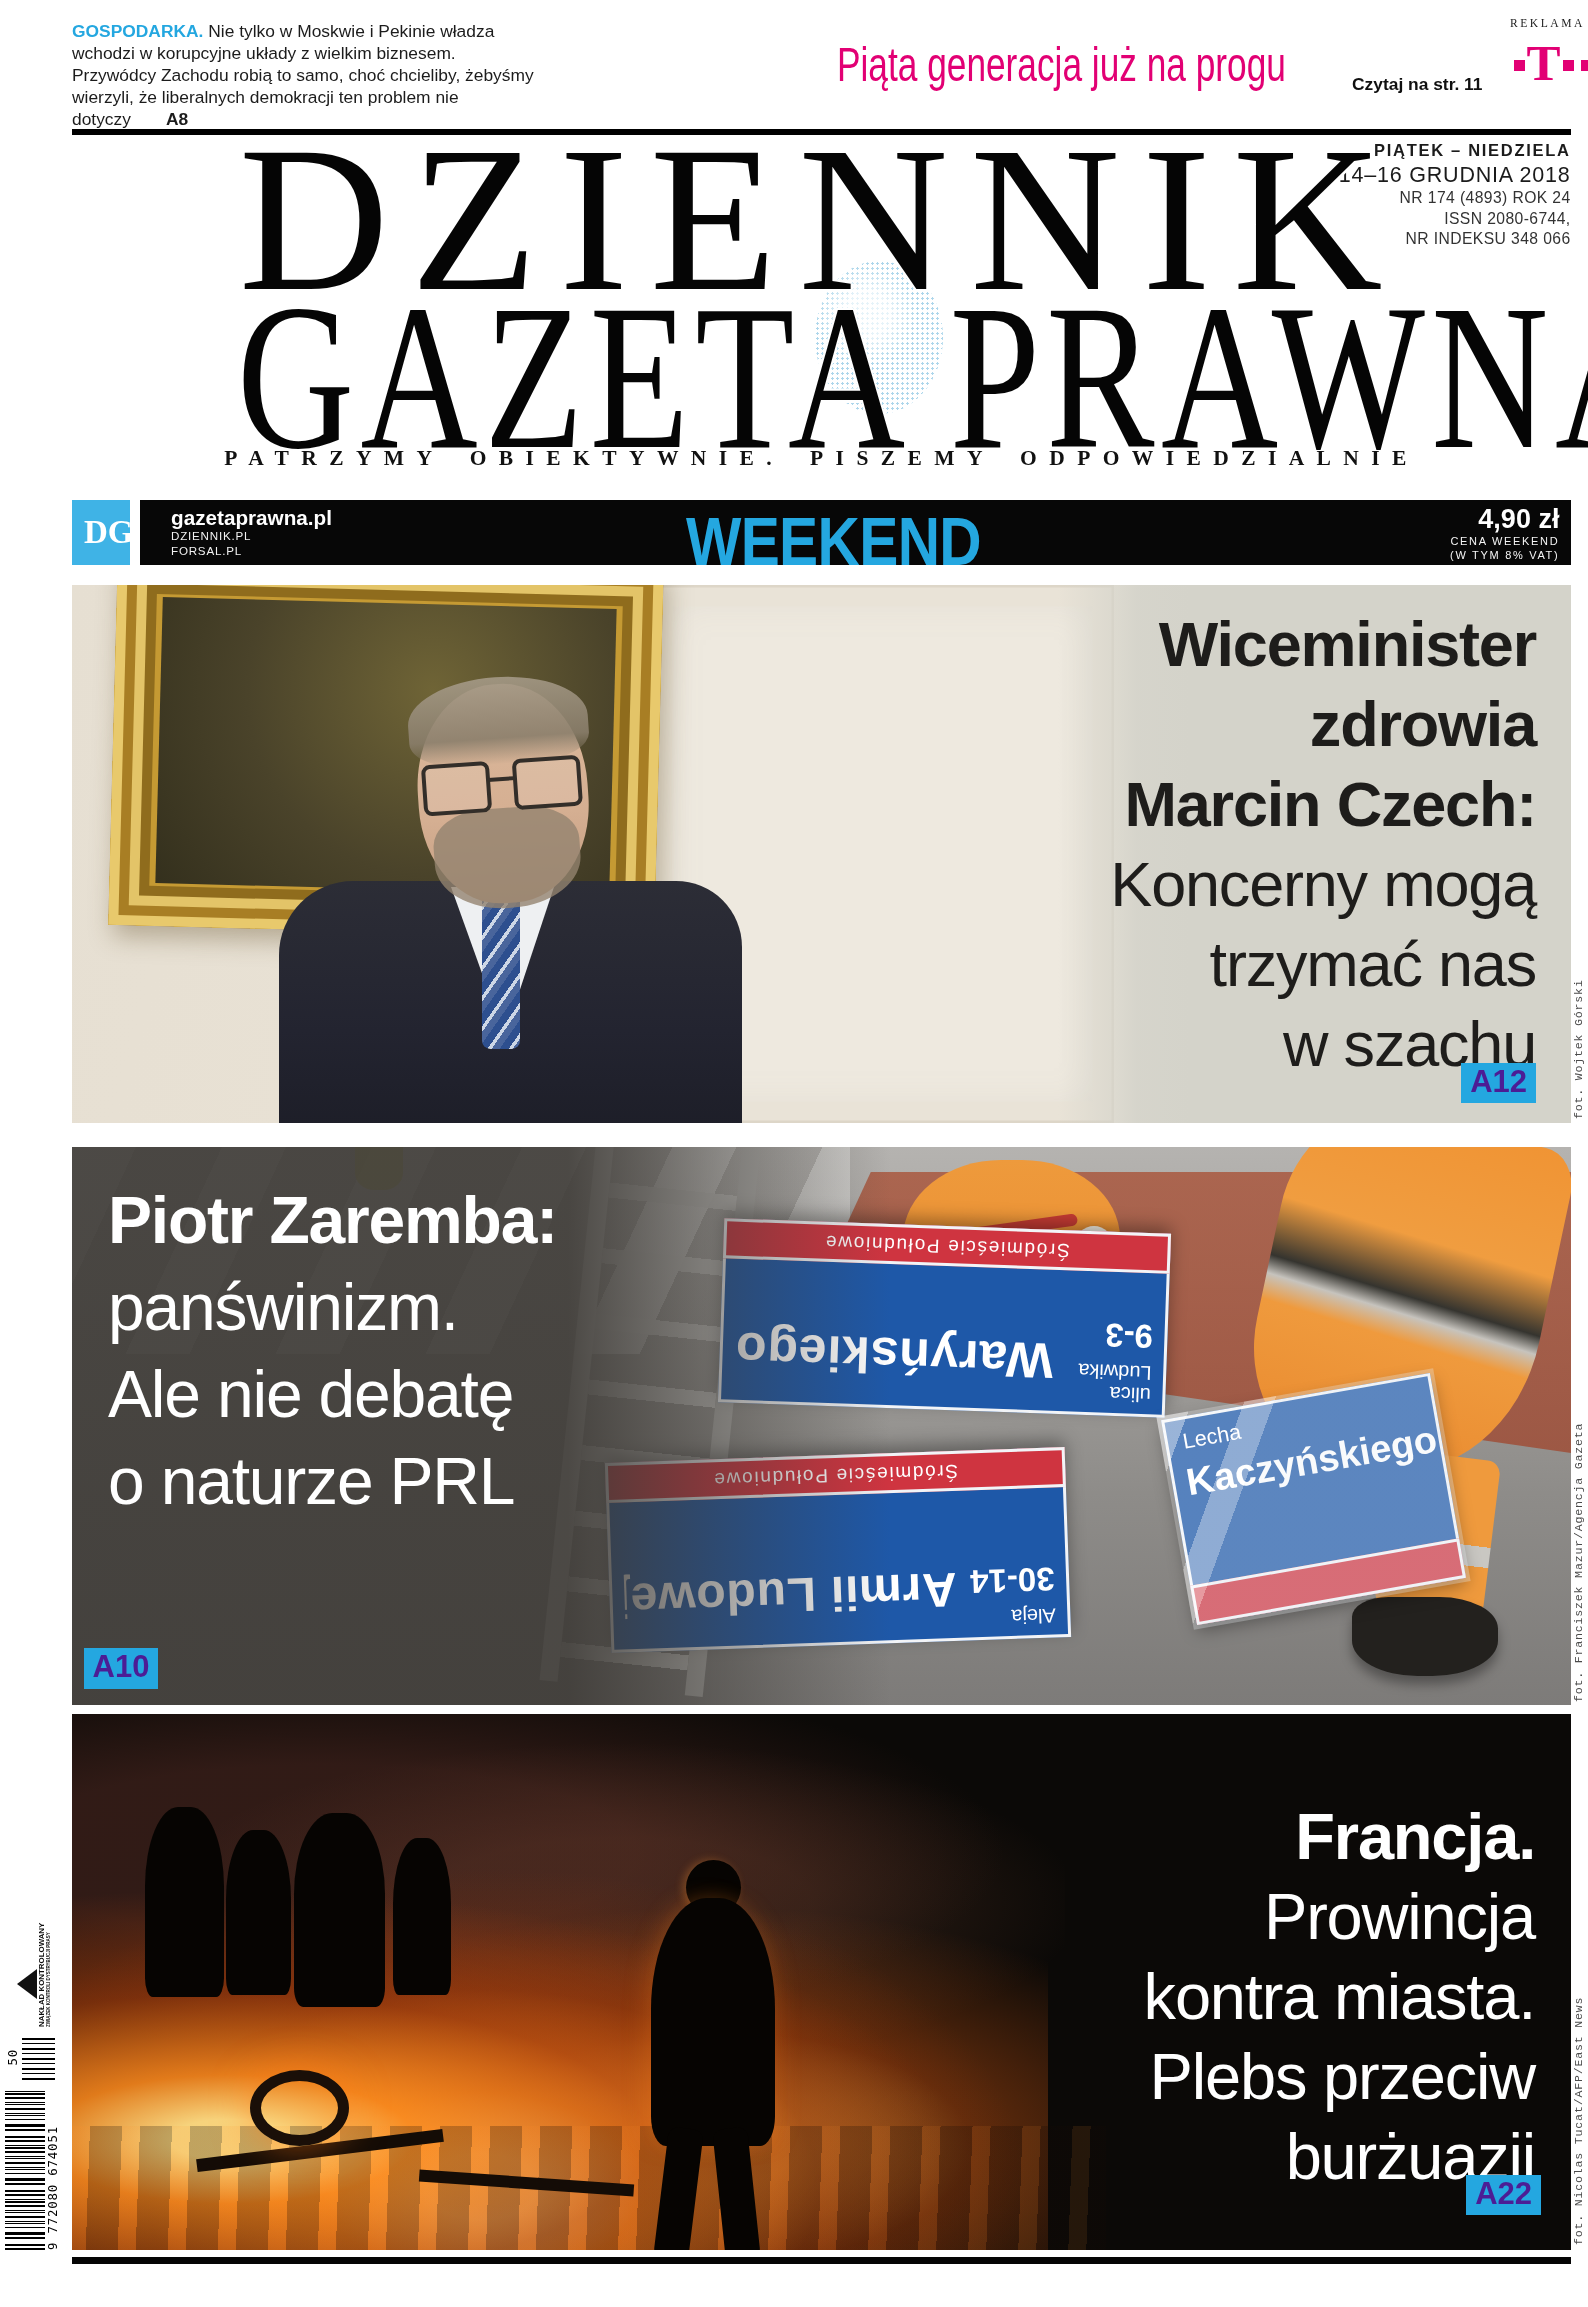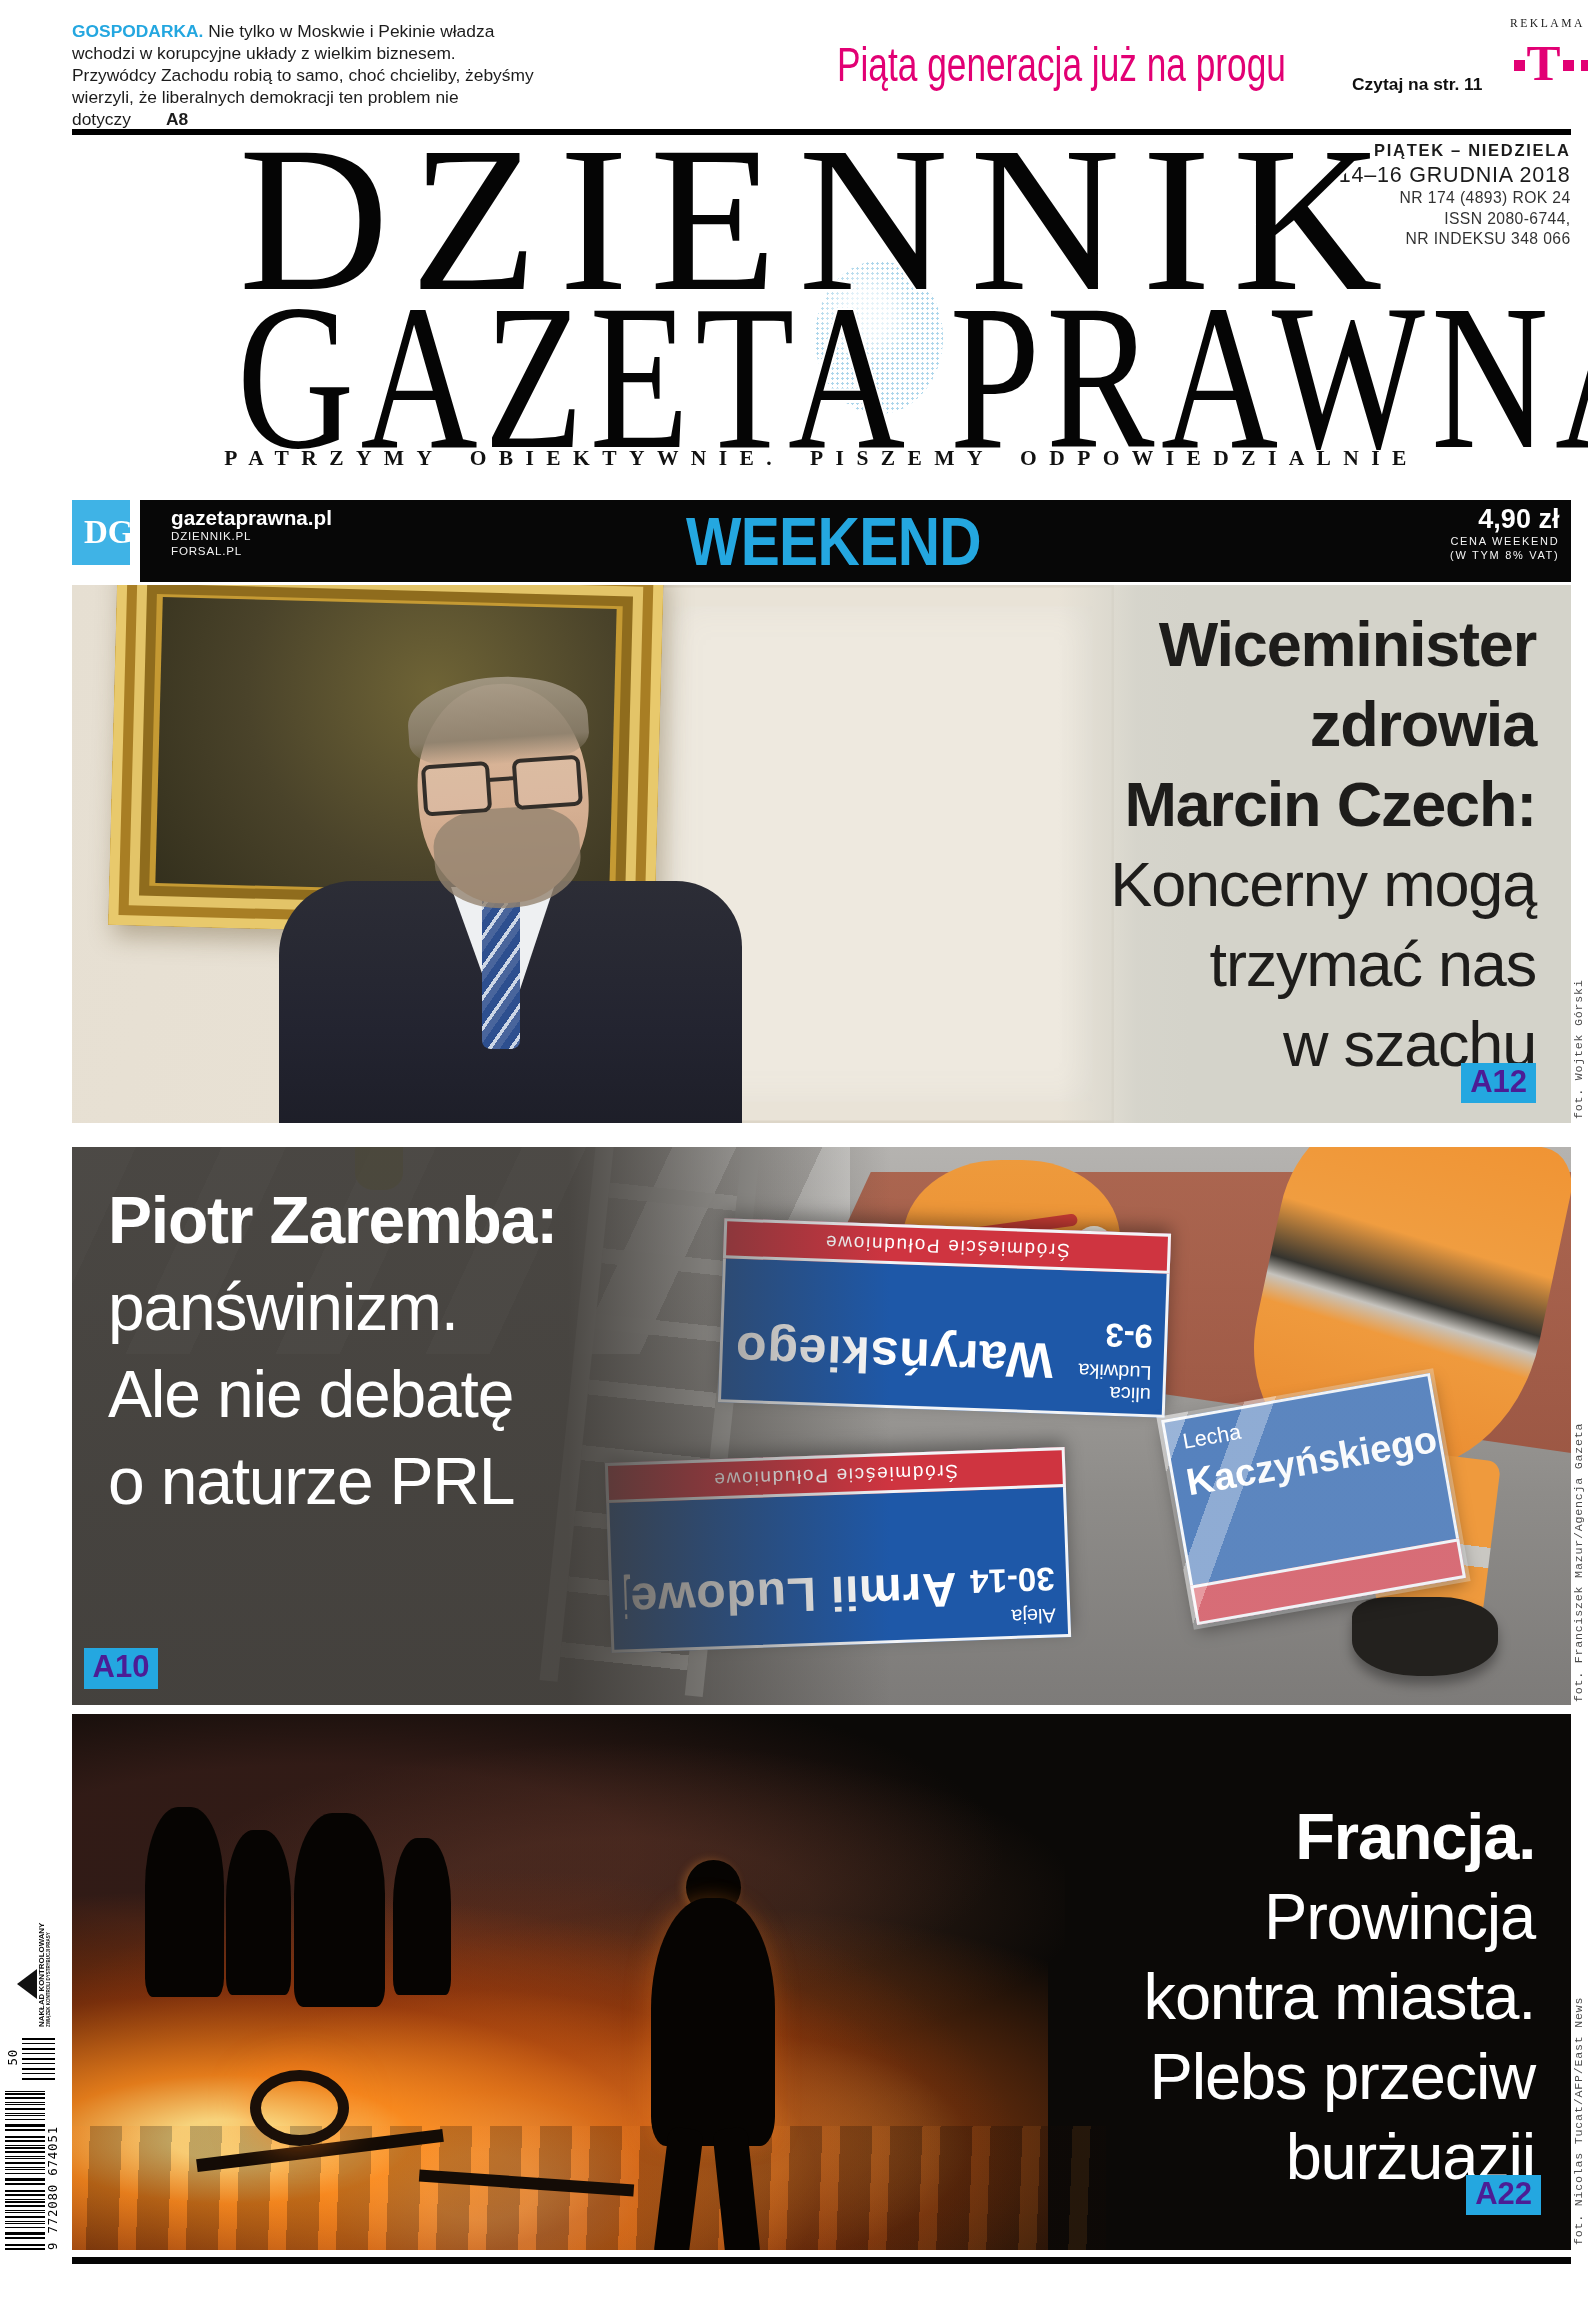--- a/index.html
+++ b/index.html
@@ -38,21 +38,21 @@
      background-image:radial-gradient(circle at 40% 35%, rgba(255,255,255,.7) 0 18%, transparent 40%),radial-gradient(#9fd0e8 1.2px, transparent 1.2px);
      background-size:100% 100%,5px 5px;opacity:.85;}
   .mast-line{position:absolute;left:0;width:100%;text-align:center;font-family:"Liberation Serif",serif;font-weight:400;color:#050505;line-height:1;white-space:nowrap;
      text-shadow:2.5px 0 0 #fff,-2.5px 0 0 #fff,0 2.5px 0 #fff,0 -2.5px 0 #fff,1.7px 1.7px 0 #fff,-1.7px -1.7px 0 #fff;}
   .mast-1{top:115px;font-size:208px;letter-spacing:21.5px;}
   .mast-2{top:273px;font-size:208px;letter-spacing:8.3px;transform:scaleX(0.78);transform-origin:center top;}
   .tagline{left:72px;top:446px;width:1499px;text-align:center;font-family:"Liberation Serif",serif;font-weight:bold;font-size:21.5px;letter-spacing:12.4px;word-spacing:8.3px;color:#111;white-space:nowrap;}
 
   
   .dgp-square{left:72px;top:500px;width:58px;height:65px;background:#3fb3e6;color:#fff;text-align:center;font-family:"Liberation Serif",serif;font-weight:bold;font-size:33px;line-height:65px;padding-left:12px;}
-  .brand-bar{left:140px;top:500px;width:1431px;height:82px;background:#070707;color:#fff;}
+  .brand-bar{left:140px;top:500px;width:1431px;height:65px;background:#070707;color:#fff;}
   .sites{position:absolute;left:31px;top:6.6px;}
   .site-main{font-size:20.7px;font-weight:bold;line-height:21.5px;}
   .site-sub{font-size:11.6px;letter-spacing:0.8px;line-height:15px;color:#f2f2f2;}
   .weekend{position:absolute;left:546px;top:1.7px;color:var(--accent);font-size:69px;font-weight:bold;letter-spacing:-0.8px;transform:scaleX(0.85);transform-origin:left top;white-space:nowrap;}
   .price{position:absolute;right:11.6px;top:4.1px;text-align:right;}
   .price .p1{font-size:27px;font-weight:bold;line-height:30px;}
   .price .p2,.price .p3{font-size:11px;letter-spacing:1.7px;line-height:14px;color:#f5f5f5;}
 
   
   .photo{left:72px;width:1499px;overflow:hidden;}

